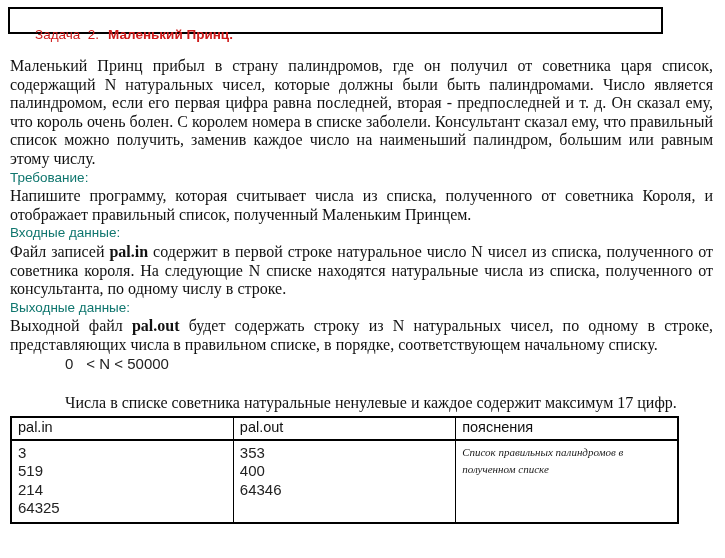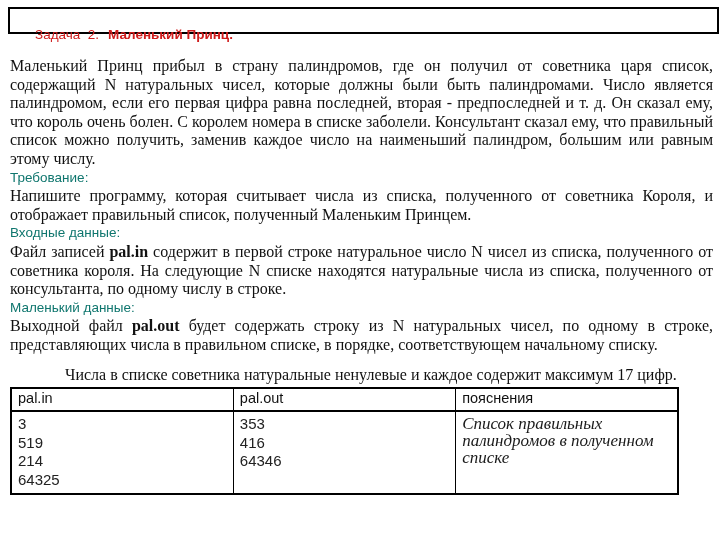--- a/index.html
+++ b/index.html
@@ -9,21 +9,21 @@
     overflow: hidden;
     font-family: "Liberation Serif", serif;
     color: #111111;
     position: relative;
   }
   .page { padding: 7px 12px 0 8px; }
 
   
   .title-box {
     border: 2px solid #000000;
-    width: 711px; height: 27px;
+    width: 655px; height: 27px;
     padding: 3px 0 0 10px;
     font-family: "Liberation Sans", sans-serif;
     font-size: 13.5px;
     color: #cf1c1c;
     white-space: pre;
   }
   .title-prefix { font-weight: normal; white-space: pre; }
   .title-name { font-weight: bold; margin-left: 9px; }
 
   
@@ -56,21 +56,21 @@
     font-family: "Liberation Sans", sans-serif;
     font-size: 15px;
     line-height: 18.6px;
     padding-left: 55px;
     color: #222222;
   }
   .range-line .range { margin-left: 13px; }
 
   p.note-line {
     text-indent: 55px;
-    margin-top: 11px;
+    margin-top: 21px;
   }
   .example-label { margin-top: 7px; }
 
   
   table.example {
     margin-top: 3px;
     width: 669px;
     border-collapse: collapse;
     border: 2px solid #000000;
     table-layout: fixed;
@@ -94,21 +94,21 @@
   }
   .num-lines {
     font-family: "Liberation Sans", sans-serif;
     font-size: 15px;
     line-height: 18.6px;
     color: #222222;
   }
   td.cell-note {
     font-family: "Liberation Serif", serif;
     font-style: italic;
-    font-size: 17px;
+    font-size: 11px;
     line-height: 17px;
     padding-top: 5px;
     color: #1a1a1a;
   }
 </style>
 </head>
 <body>
 
 <div class="page">
 
@@ -119,23 +119,24 @@
   <div class="doc-body">
 
     <p class="serif">Маленький Принц прибыл в страну палиндромов, где он получил от советника царя список, содержащий N натуральных чисел, которые должны были быть палиндромами. Число является палиндромом, если его первая цифра равна последней, вторая - предпоследней и т. д. Он сказал ему, что король очень болен. С королем номера в списке заболели. Консультант сказал ему, что правильный список можно получить, заменив каждое число на наименьший палиндром, большим или равным этому числу.</p>
 
     <div class="h-sans">Требование:</div>
     <p class="serif">Напишите программу, которая считывает числа из списка, полученного от советника Короля, и отображает правильный список, полученный Маленьким Принцем.</p>
 
     <div class="h-sans">Входные данные:</div>
     <p class="serif"><span>Файл записей </span><b class="fname">pal.in</b><span> содержит в первой строке натуральное число N чисел из списка, полученного от советника короля. На следующие N списке находятся натуральные числа из списка, полученного от консультанта, по одному числу в строке.</span></p>
 
-    <div class="h-sans">Маленький данные:</div>
+    <div class="h-sans">Выходные данные:</div>
     <p class="serif"><span>Выходной файл </span><b class="fname">pal.out</b><span> будет содержать строку из N натуральных чисел, по одному в строке, представляющих числа в правильном списке, в порядке, соответствующем начальному списку.</span></p>
 
+    <div class="range-line"><span class="zero">0</span><span class="range">&lt; N &lt; 50000</span></div>
 
     <p class="serif note-line">Числа в списке советника натуральные ненулевые и каждое содержит максимум 17 цифр.</p>
 
 
     <table class="example">
       <thead>
         <tr>
           <th>pal.in</th>
           <th>pal.out</th>
           <th>пояснения</th>
@@ -144,21 +145,21 @@
       <tbody>
         <tr>
           <td>
             <div class="num-lines">3</div>
             <div class="num-lines">519</div>
             <div class="num-lines">214</div>
             <div class="num-lines">64325</div>
           </td>
           <td>
             <div class="num-lines">353</div>
-            <div class="num-lines">416</div>
+            <div class="num-lines">400</div>
             <div class="num-lines">64346</div>
           </td>
           <td class="cell-note">Список правильных палиндромов в полученном списке</td>
         </tr>
       </tbody>
     </table>
 
   </div>
 </div>
 

